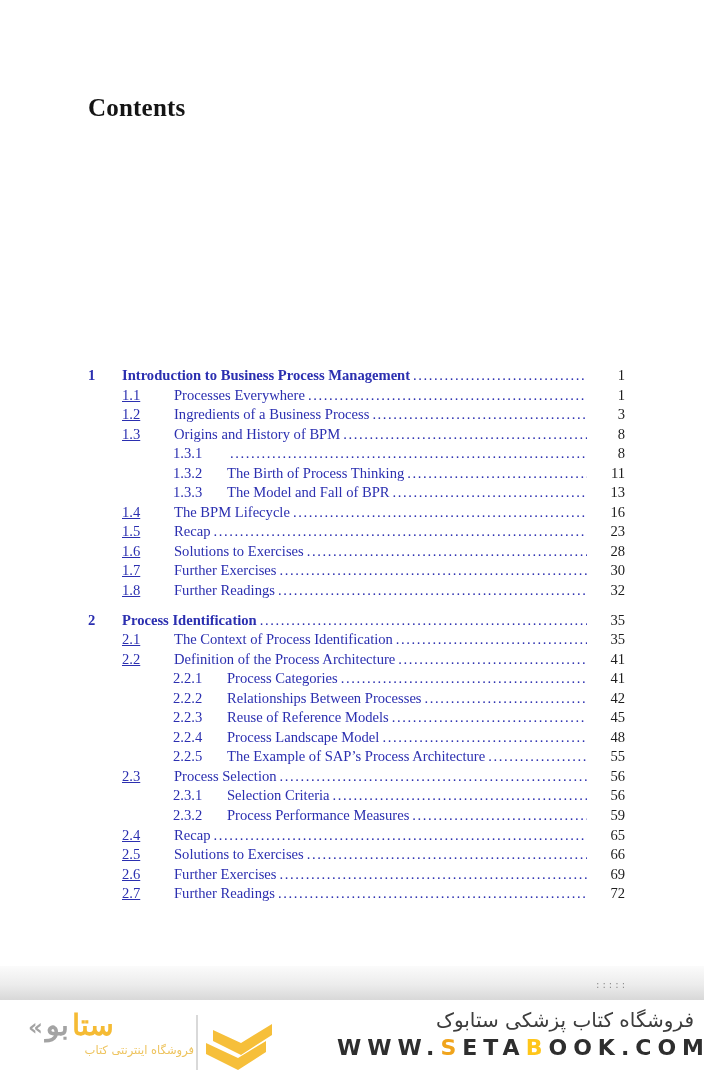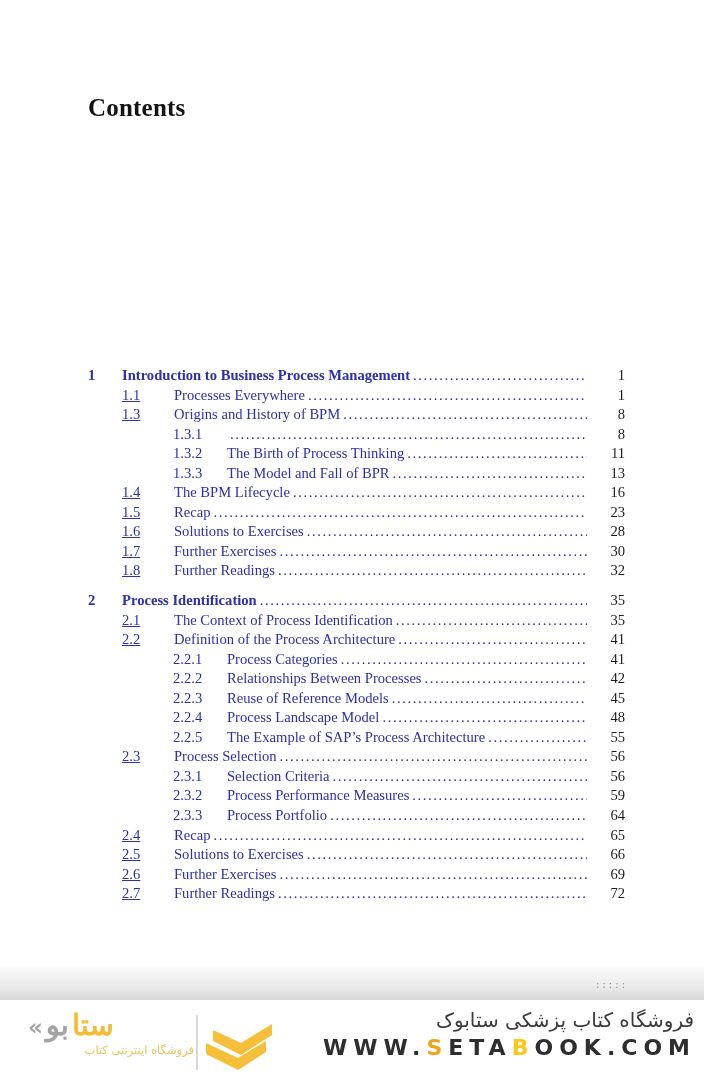--- a/index.html
+++ b/index.html
@@ -66,21 +66,21 @@
   }
   .logo-divider {
     position:absolute; left:196px; top:15px; width:2px; height:55px; background:#d9d9d9;
   }
   .emblem { position:absolute; left:203px; top:13px; }
   .store-title {
     position:absolute; right:18px; top:8px; direction:rtl;
     font-family:"DejaVu Sans", sans-serif; font-size:20px; color:#3d3d3d;
   }
   .url {
-    position:absolute; right:16px; top:35px; white-space:nowrap;
+    position:absolute; right:2px; top:35px; white-space:nowrap;
     font-family:"DejaVu Sans", sans-serif; font-size:22px; font-weight:bold;
     letter-spacing:6px; color:#2e2e2e;text-align:right;
   }
 </style>
 </head>
 <body>
 
 <div class="page">
 
   <div class="heading">Contents</div>
@@ -92,20 +92,26 @@
         <span class="leader"></span>
         <span class="pagenum">1</span>
       </div>
       <div class="toc-row level2">
         <span class="num">1.1</span>
         <span class="title">Processes Everywhere</span>
         <span class="leader"></span>
         <span class="pagenum">1</span>
       </div>
       <div class="toc-row level2">
+        <span class="num">1.2</span>
+        <span class="title">Ingredients of a Business Process</span>
+        <span class="leader"></span>
+        <span class="pagenum">3</span>
+      </div>
+      <div class="toc-row level2">
         <span class="num">1.3</span>
         <span class="title">Origins and History of BPM</span>
         <span class="leader"></span>
         <span class="pagenum">8</span>
       </div>
       <div class="toc-row level3">
         <span class="num">1.3.1</span>
         <span class="leader"></span>
         <span class="pagenum">8</span>
       </div>
@@ -209,26 +215,20 @@
         <span class="num">2.3.1</span>
         <span class="title">Selection Criteria</span>
         <span class="leader"></span>
         <span class="pagenum">56</span>
       </div>
       <div class="toc-row level3">
         <span class="num">2.3.2</span>
         <span class="title">Process Performance Measures</span>
         <span class="leader"></span>
         <span class="pagenum">59</span>
-      </div>
-      <div class="toc-row level3">
-        <span class="num">2.3.3</span>
-        <span class="title">Process Portfolio</span>
-        <span class="leader"></span>
-        <span class="pagenum">64</span>
       </div>
       <div class="toc-row level2">
         <span class="num">2.4</span>
         <span class="title">Recap</span>
         <span class="leader"></span>
         <span class="pagenum">65</span>
       </div>
       <div class="toc-row level2">
         <span class="num">2.5</span>
         <span class="title">Solutions to Exercises</span>

